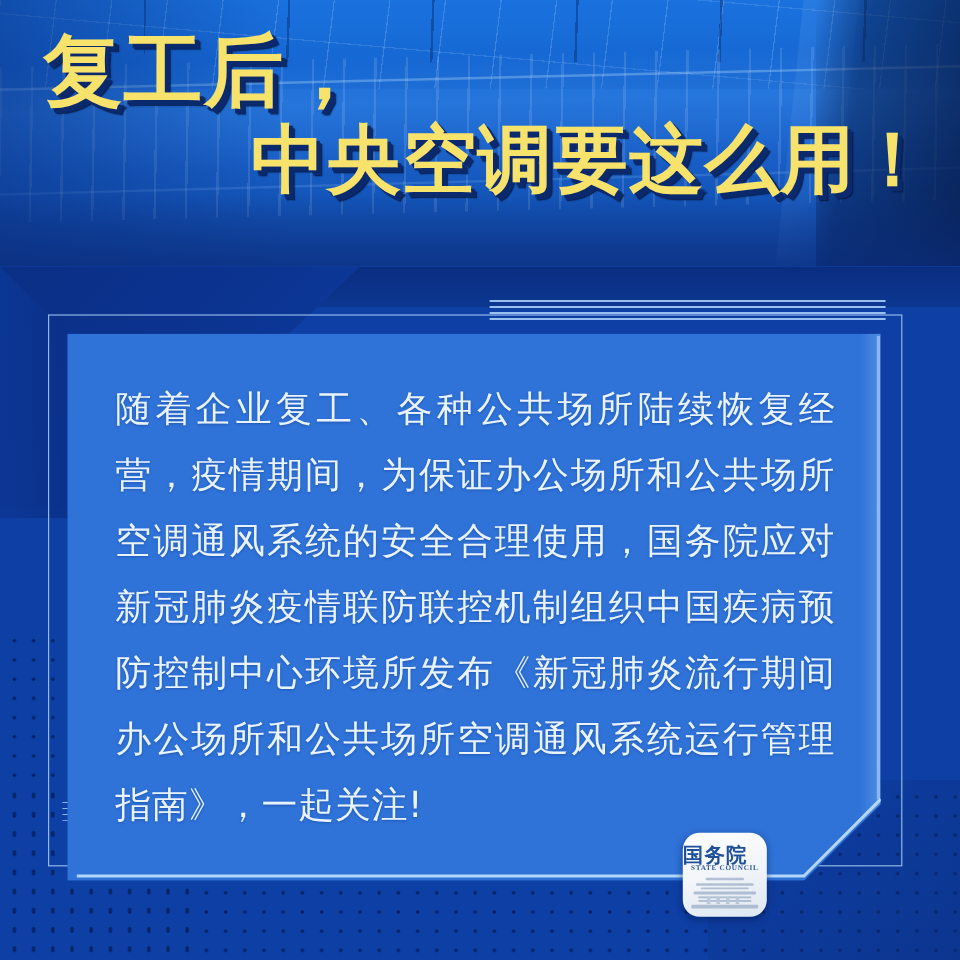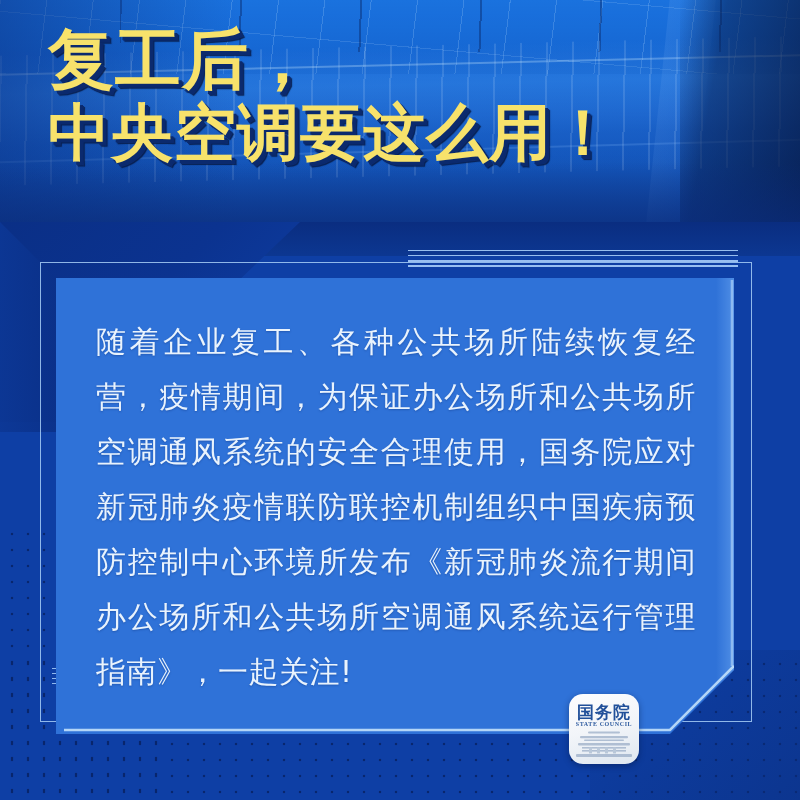--- a/index.html
+++ b/index.html
@@ -100,24 +100,23 @@
     color: #f7e26b;
     font-weight: 700;
     letter-spacing: 1px;
     line-height: 1.02;
     white-space: nowrap;
     text-shadow:
        3px 3px 0 #0b2a6e,
        4px 4px 0 #0b2a6e,
        5px 5px 1px rgba(6,22,62,0.85);
     font-family: "DejaVu Sans", "Liberation Sans", sans-serif;
-    margin-left: 12px;
   }
   .title-line-1 { font-size: 66px; }
-  .title-line-2 { font-size: 62px; margin-top: 8px; }
+  .title-line-2 { font-size: 62px; margin-top: 8px; text-align: right; }
 
   
   .body-section {
     position: absolute;
     left: 0; top: 222px;
     width: 800px; height: 578px;
     background: #0e3fa5;
     overflow: hidden;
   }
   
@@ -234,21 +233,21 @@
     width: 70px; height: 70px;
     border-radius: 14px;
     background: linear-gradient(165deg, #fdfdfe 0%, #f2f5f9 48%, #dfe7f0 100%);
     box-shadow: 0 2px 6px rgba(4,22,66,0.45);
     overflow: hidden;
     z-index: 9;
   }
   .badge-cn {
     position: absolute;
     left: 0; top: 7px; width: 70px;
-    text-align: center;
+    text-align: left;
     color: #21509a;
     font-size: 17px;
     font-weight: 700;
     letter-spacing: 1px;
     font-family: "DejaVu Sans", "Liberation Sans", sans-serif;
   }
   .badge-en {
     position: absolute;
     left: 0; top: 27px; width: 70px;
     text-align: center;

